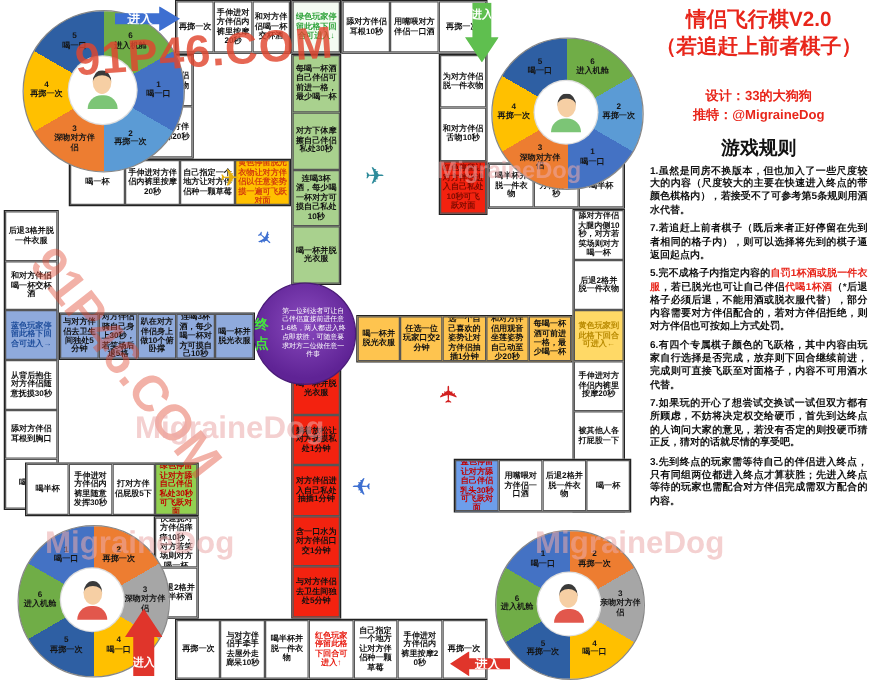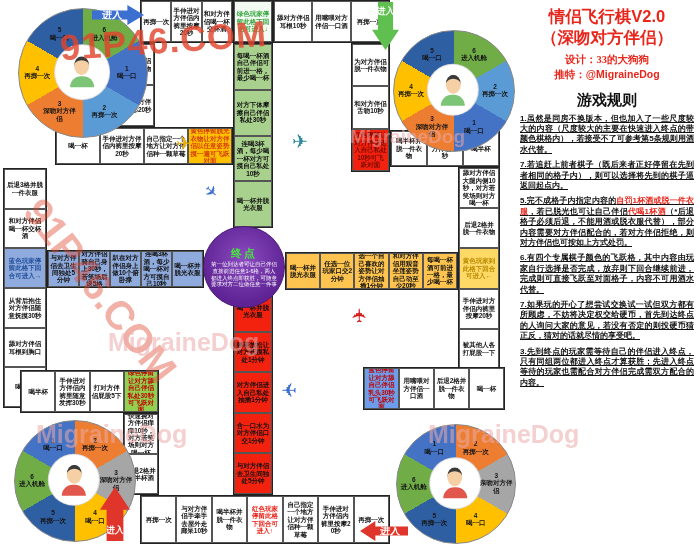--- a/index.html
+++ b/index.html
@@ -32,21 +32,21 @@
        justify-content:center;box-shadow:0 0 0 1px #ddd;}
   .face{width:15px;height:15px;border-radius:50%;background:#f6cfa4;border-top:4px solid #3a3a3a;}
   .torso{width:24px;height:11px;border-radius:12px 12px 0 0;margin-top:1px;}
   .torso.male{background:#7cc576;}
   .torso.female{background:#e2574c;}
   .seg-label{position:absolute;transform:translate(-50%,-50%);white-space:pre-line;font-size:6.5px;
              font-weight:bold;color:#151515;text-align:center;line-height:1.15;width:36px;}
   
   #finish{left:203px;top:226px;width:82px;height:82px;border-radius:50%;
           background:radial-gradient(circle at 50% 40%,#8a4bbf 0%,#5f2395 70%);
-          display:flex;flex-direction:column;align-items:center;justify-content:center;
+          display:flex;flex-direction:row;align-items:center;justify-content:center;
           text-align:center;z-index:5;border:1px solid #4a1b77;}
   #finish .lbl{color:#45e83c;font-size:11px;font-weight:bold;letter-spacing:2px;}
   #finish .dsc{color:#fff;font-size:5.5px;line-height:1.25;padding:0 7px;}
   
   .arrow{display:flex;align-items:center;justify-content:center;color:#fff;font-weight:bold;z-index:4;}
   #arrow-tl{left:92px;top:5px;width:52px;height:20px;background:#3d6fd1;font-size:10px;
             clip-path:polygon(0 28%,68% 28%,68% 0,100% 50%,68% 100%,68% 72%,0 72%);padding-right:12px;}
   #arrow-tr{left:372px;top:2px;width:27px;height:48px;background:#5fbf4f;font-size:9px;
             clip-path:polygon(22% 0,78% 0,78% 58%,100% 58%,50% 100%,0 58%,22% 58%);
             align-items:flex-start;padding-top:3px;}
@@ -60,23 +60,23 @@
   #plane-1{left:176px;top:134px;color:#e6b00e;}
   #plane-2{left:292px;top:132px;color:#2e8b9a;}
   #plane-3{left:204px;top:184px;color:#3d6fd1;transform:rotate(42deg);font-size:16px;}
   #plane-4{left:352px;top:306px;color:#d21f1f;transform:rotate(-90deg);}
   #plane-5{left:281px;top:381px;color:#3d6fd1;transform:scaleX(-1);}
   
   #panel{left:518px;top:0;width:180px;height:546px;padding:6px 4px 5px 2px;}
   #title1,#title2{color:#e8261b;font-weight:bold;font-size:16.5px;text-align:center;line-height:1.25;}
   #designer,#twitter{color:#e8261b;font-weight:bold;font-size:10.5px;text-align:center;line-height:1.45;}
   #rules-heading{color:#111;font-weight:bold;font-size:15px;text-align:center;margin:8px 0 4px 0;}
-  .rule{font-size:8px;line-height:1.3;color:#111;margin-bottom:5px;text-align:justify;font-weight:bold;text-decoration:underline;}
+  .rule{font-size:8px;line-height:1.3;color:#111;margin-bottom:5px;text-align:justify;font-weight:bold;}
   .rule .rd{color:#e8261b;}
-  #designer{margin-top:5px;font-family:Liberation Serif, serif;}
+  #designer{margin-top:23px;}
   
   .wm{position:absolute;z-index:9;pointer-events:none;font-weight:bold;white-space:nowrap;}
   #wm-main{left:60px;top:20px;font-size:36px;color:rgba(224,70,46,.82);transform:rotate(-4deg);letter-spacing:1px;}
   #wm-rot{left:50px;top:190px;font-size:40px;color:rgba(224,70,46,.42);transform:rotate(52deg);transform-origin:left top;}
   .wm.brand{color:rgba(235,169,169,.55);font-size:25px;}
   #wm-b1{left:108px;top:328px;}
   #wm-b2{left:36px;top:420px;}
   #wm-b3{left:428px;top:420px;}
   #wm-b4{left:350px;top:126px;font-size:19px;}
 </style>
@@ -275,21 +275,21 @@
   <div class="abs arrow" id="arrow-br">进入</div>
 
   <span class="plane" id="plane-1">✈</span>
   <span class="plane" id="plane-2">✈</span>
   <span class="plane" id="plane-3">✈</span>
   <span class="plane" id="plane-4">✈</span>
   <span class="plane" id="plane-5">✈</span>
 
   <div class="abs" id="panel">
     <div id="title1">情侣飞行棋V2.0</div>
-    <div id="title2">（深吻对方伴侣）</div>
+    <div id="title2">（若追赶上前者棋子）</div>
     <div id="designer">设计：33的大狗狗</div>
     <div id="twitter">推特：@MigraineDog</div>
     <div id="rules-heading">游戏规则</div>
     <div class="rule">1.虽然是同房不换版本，但也加入了一些尺度较大的内容（尺度较大的主要在快速进入终点的带颜色棋格内），若接受不了可参考第5条规则用酒水代替。</div>
     <div class="rule">7.若追赶上前者棋子（既后来者正好停留在先到者相同的格子内），则可以选择将先到的棋子逼返回起点内。</div>
     <div class="rule"><span>5.完不成格子内指定内容的</span><span class="rd">自罚1杯酒或脱一件衣服</span><span>，若已脱光也可让自己伴侣</span><span class="rd">代喝1杯酒</span><span>（*后退格子必须后退，不能用酒或脱衣服代替），部分内容需要对方伴侣配合的，若对方伴侣拒绝，则对方伴侣也可按如上方式处罚。</span></div>
     <div class="rule">6.有四个专属棋子颜色的飞跃格，其中内容由玩家自行选择是否完成，放弃则下回合继续前进，完成则可直接飞跃至对面格子，内容不可用酒水代替。</div>
     <div class="rule">7.如果玩的开心了想尝试交换试一试但双方都有所顾虑，不妨将决定权交给硬币，首先到达终点的人询问大家的意见，若没有否定的则投硬币猜正反，猜对的话就尽情的享受吧。</div>
     <div class="rule">3.先到终点的玩家需等待自己的伴侣进入终点，只有同组两位都进入终点才算获胜；先进入终点等待的玩家也需配合对方伴侣完成需双方配合的内容。</div>
   </div>

